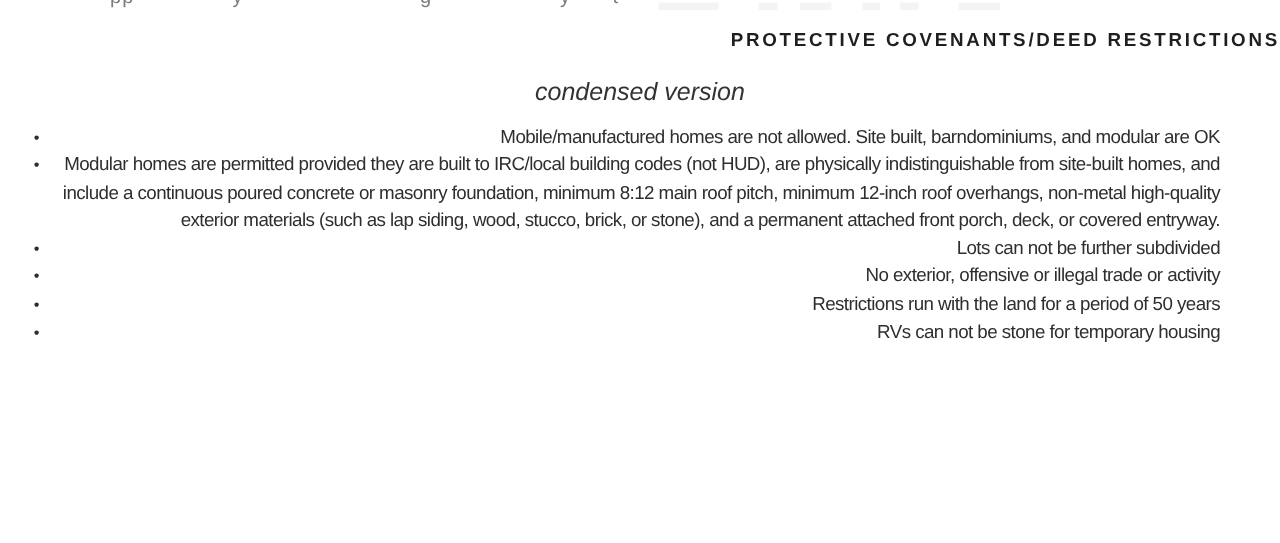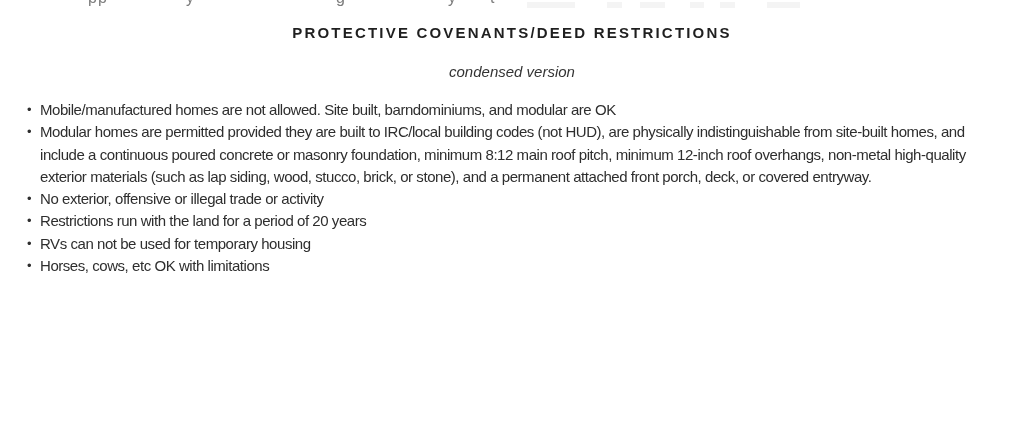--- a/index.html
+++ b/index.html
@@ -30,47 +30,48 @@
   .clipped-line .remnant {
     position: absolute;
     top: 2px;
     height: 6px;
     background: #f4f4f4;
   }
   .doc-title {
     position: absolute;
     top: 24px; left: 0;
     width: 100%;
-    text-align: center;
+    text-align: right;
     font-size: 15px;
     font-weight: 700;
     letter-spacing: 2.2px;
     color: #1f1f1f;
   }
   .doc-subtitle {
     position: absolute;
     top: 63px; left: 0;
     width: 100%;
     text-align: center;
-    font-size: 15px;
+    font-size: 20px;
     font-style: italic;
     color: #333333;
   }
   .covenant-list {
     position: absolute;
     top: 99px; left: 26px;
     width: 950px;
     list-style: none;
     font-size: 15px;
     letter-spacing: -0.45px;
     line-height: 22.3px;
   }
   .covenant-list li {
     position: relative;
     padding-left: 14px;
+    text-align: right;
   }
   .covenant-list li::before {
     content: "\2022";
     position: absolute;
     left: 1px;
     top: 0;
     font-size: 13px;
     color: #2e2e2e;
   }
   .watermark {
@@ -101,21 +102,21 @@
     <span class="remnant" style="left:767px;width:33px"></span>
   </div>
 
   <div class="doc-title">PROTECTIVE COVENANTS/DEED RESTRICTIONS</div>
 
   <div class="doc-subtitle">condensed version</div>
 
   <ul class="covenant-list">
     <li>Mobile/manufactured homes are not allowed. Site built, barndominiums, and modular are OK</li>
     <li>Modular homes are permitted provided they are built to IRC/local building codes (not HUD), are physically indistinguishable from site-built homes, and include a continuous poured concrete or masonry foundation, minimum 8:12 main roof pitch, minimum 12-inch roof overhangs, non-metal high-quality exterior materials (such as lap siding, wood, stucco, brick, or stone), and a permanent attached front porch, deck, or covered entryway.</li>
+    <li>Lots can not be further subdivided</li>
     <li>No exterior, offensive or illegal trade or activity</li>
-    <li>Restrictions run with the land for a period of 20 years</li>
-    <li>RVs can not be used for temporary housing</li>
-    <li>Horses, cows, etc OK with limitations</li>
+    <li>Restrictions run with the land for a period of 50 years</li>
+    <li>RVs can not be stone for temporary housing</li>
   </ul>
 
   <div class="watermark">© TriadMLS</div>
 
 </div>
 
 </body></html>

